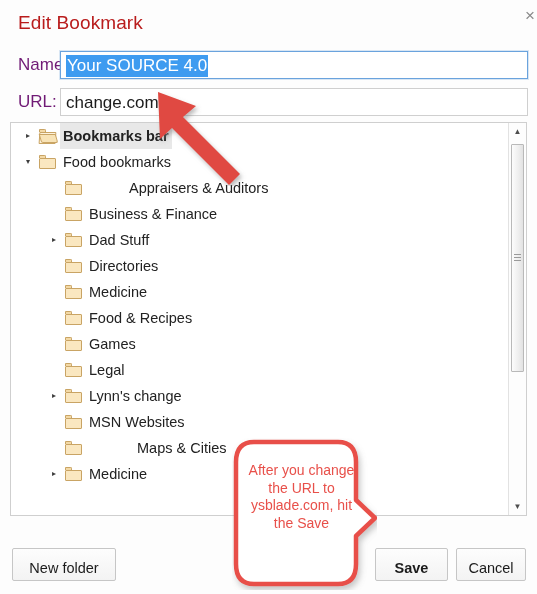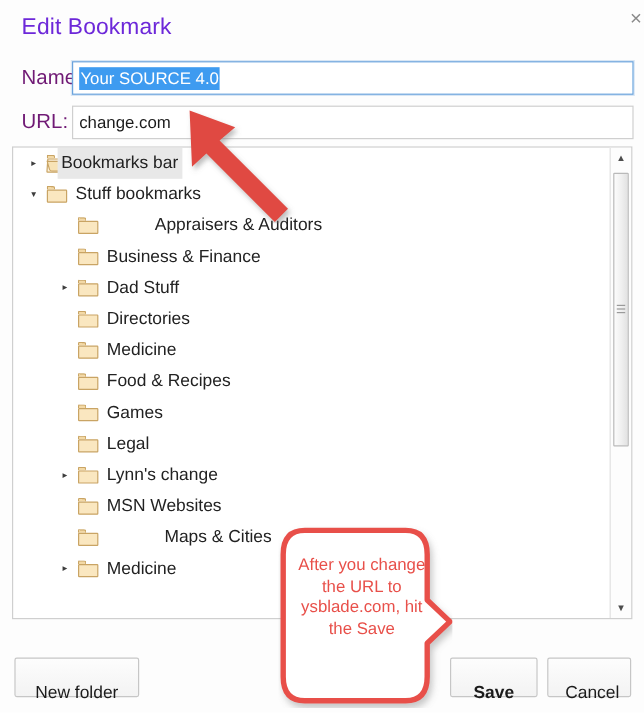--- a/index.html
+++ b/index.html
@@ -31,21 +31,21 @@
   .title-bar {
     position: absolute;
     left: 0; top: 0;
     width: 537px; height: 44px;
   }
   .dialog-title {
     position: absolute;
     left: 18px; top: 12px;
     font-size: 19px;
     font-weight: 400;
-    color: #6d28d9;
+    color: #b91c1c;
     letter-spacing: .1px;
     white-space: nowrap;
   }
   .close-btn {
     position: absolute;
     right: -6px; top: 4px;
     width: 26px; height: 24px;
     color: #8a8a8a;
     font-size: 17px;
     font-family: "Liberation Sans", sans-serif;
@@ -75,21 +75,21 @@
     white-space: nowrap;
   }
   .field-input {
     position: absolute;
     left: 60px;
     top: 0;
     width: 468px;
     height: 28px;
     box-sizing: border-box;
     background: #ffffff;
-    font-size: 14px;
+    font-size: 17px;
     color: #1b1b1b;
     padding: 0 5px;
     line-height: 27px;
     overflow: hidden;
     white-space: nowrap;
   }
   .field-input.focused {
     border: 1px solid #6aa3dd;
     outline: 1px solid rgba(106,163,221,.25);
   }
@@ -255,21 +255,21 @@
     height: 33px;
     background: linear-gradient(to bottom, #fdfdfd, #f3f3f3);
     border: 1px solid #c6c6c6;
     border-radius: 2px;
     font-size: 14.5px;
     color: #1b1b1b;
     line-height: 31px;
     text-align: center;
     cursor: default;
     font-family: "Liberation Sans", sans-serif;
-    padding: 14px;
+    padding: 4px;
   }
   #btn-new-folder { left: 12px;  top: 548px; width: 104px; }
   #btn-save       { left: 375px; top: 548px; width: 73px; font-weight: bold; }
   #btn-cancel     { left: 456px; top: 548px; width: 70px; }
 
   
   #arrow-annotation {
     position: absolute;
     left: 150px;
     top: 86px;
@@ -319,26 +319,26 @@
     <div class="field-input plain">
       <span>change.com</span>
     </div>
   </div>
 
   <div id="tree-panel">
     <div id="tree-list">
         <div class="tree-row selected">
           <span class="twisty" style="left: 10px;">▸</span>
           <span class="folder-ico" style="left: 28px;"><span class="fold open"><span class="tab"></span><span class="body"></span><span class="flap"></span></span></span>
-          <span class="row-label" style="left: 40px;">Bookmarks bar</span>
+          <span class="row-label" style="left: 52px; font-weight: bold;">Bookmarks bar</span>
         </div>
         <div class="tree-row">
           <span class="twisty" style="left: 10px;">▾</span>
           <span class="folder-ico" style="left: 28px;"><span class="fold"><span class="tab"></span><span class="body"></span></span></span>
-          <span class="row-label" style="left: 52px;">Stuff bookmarks</span>
+          <span class="row-label" style="left: 52px;">Food bookmarks</span>
         </div>
         <div class="tree-row">
           <span class="folder-ico" style="left: 54px;"><span class="fold"><span class="tab"></span><span class="body"></span></span></span>
           <span class="row-label" style="left: 78px; margin-left: 40px;">Appraisers &amp; Auditors</span>
         </div>
         <div class="tree-row">
           <span class="folder-ico" style="left: 54px;"><span class="fold"><span class="tab"></span><span class="body"></span></span></span>
           <span class="row-label" style="left: 78px;">Business &amp; Finance</span>
         </div>
         <div class="tree-row">

